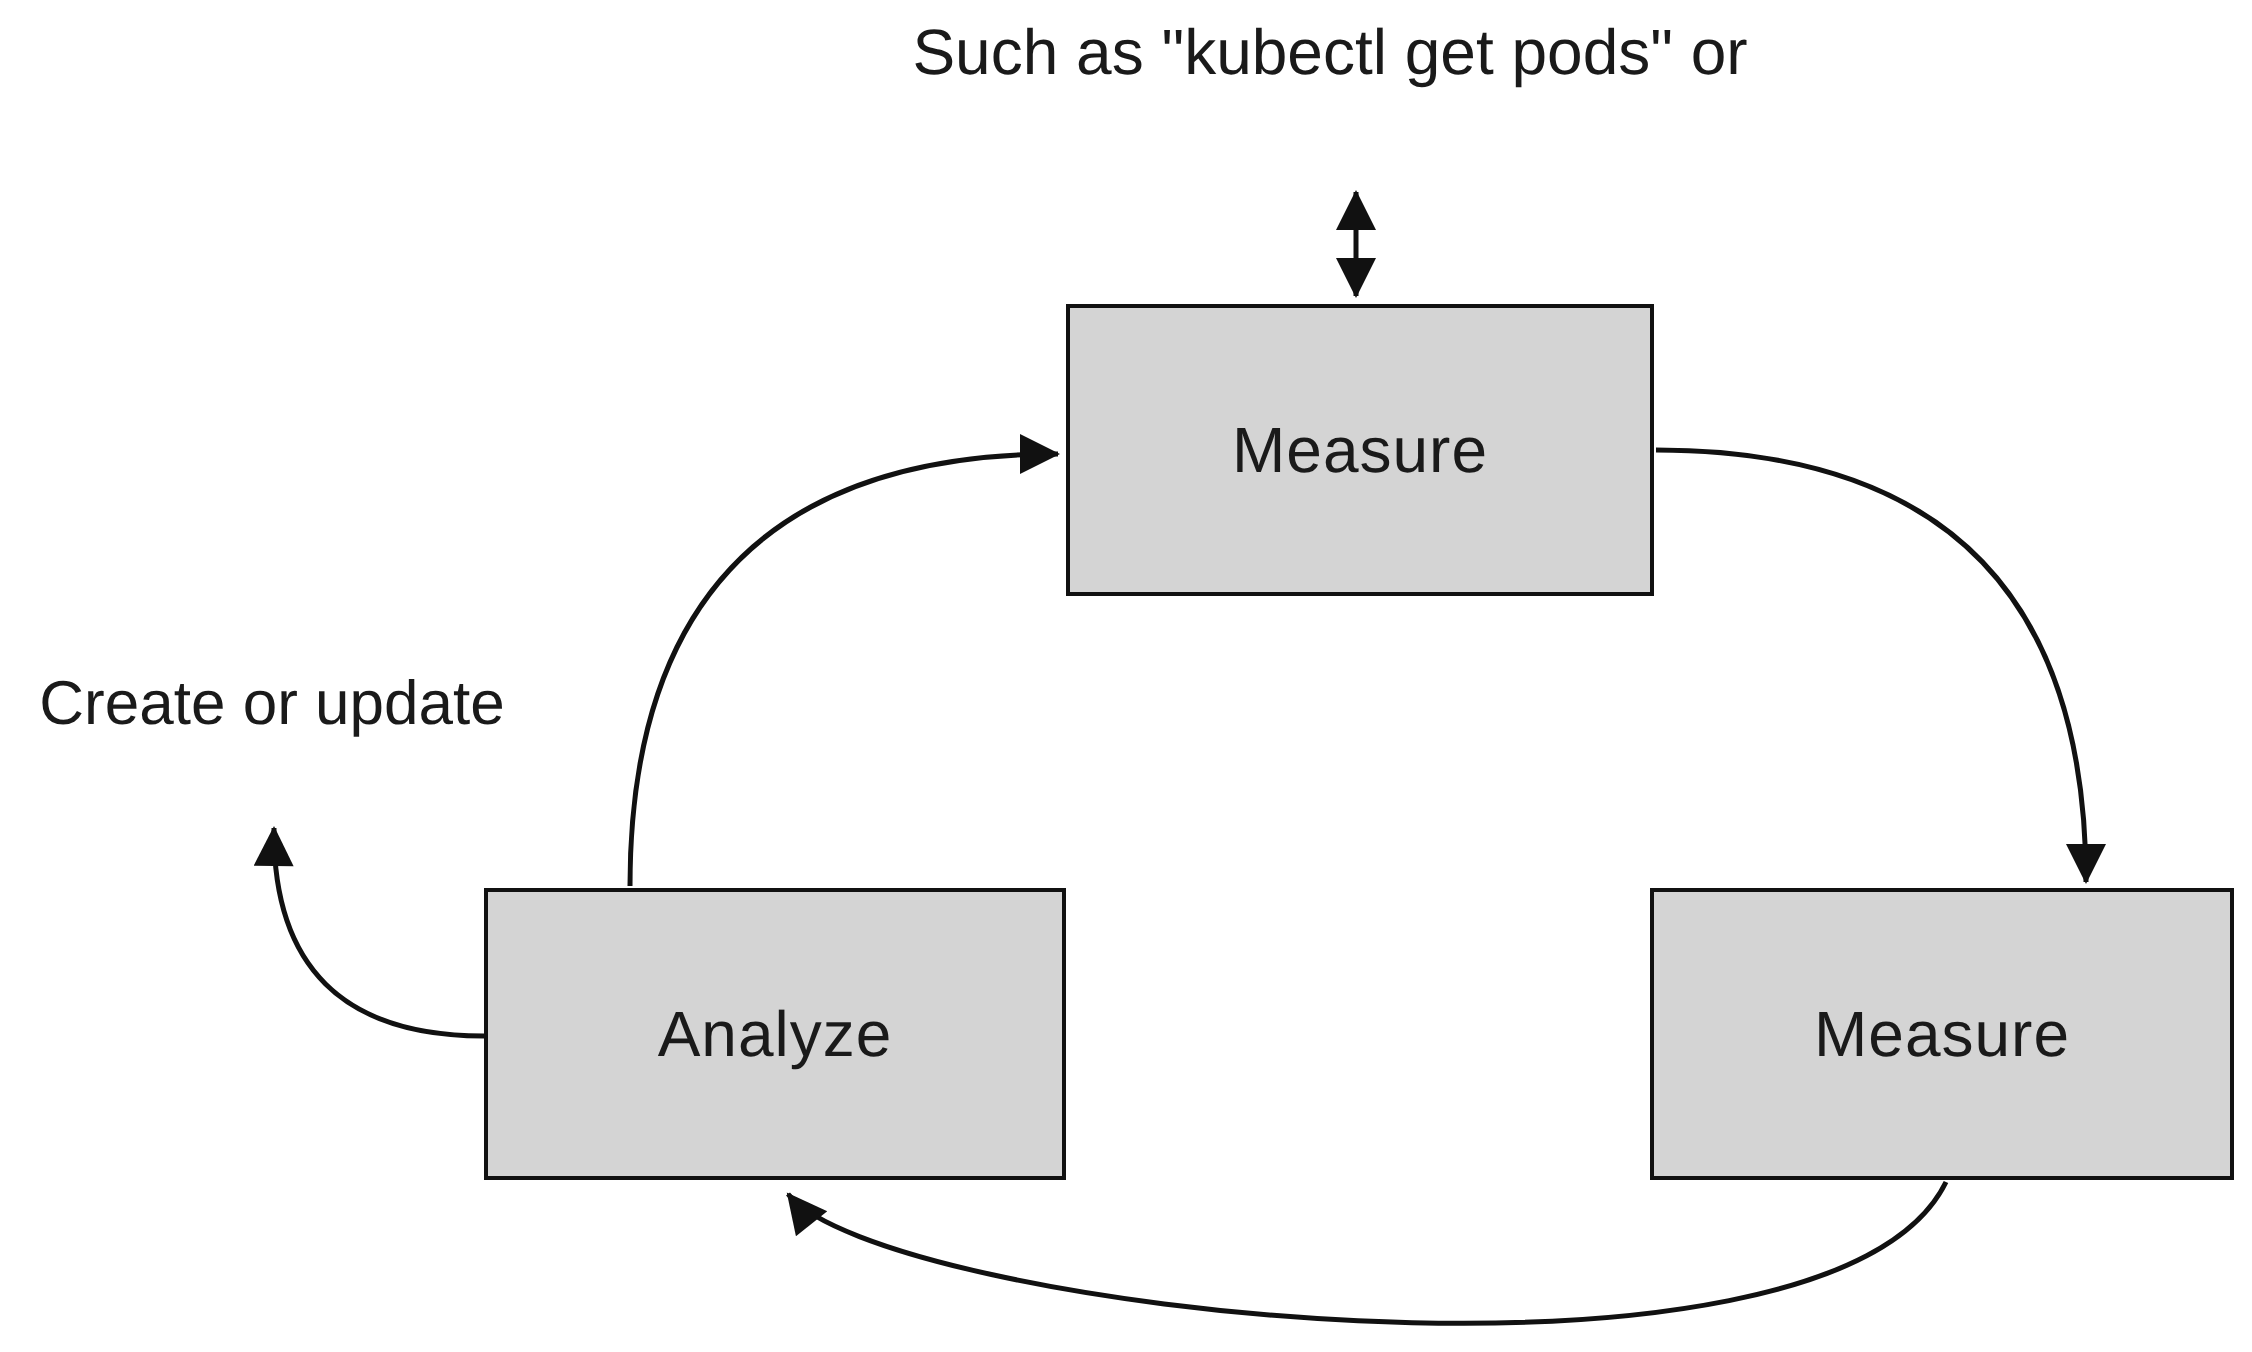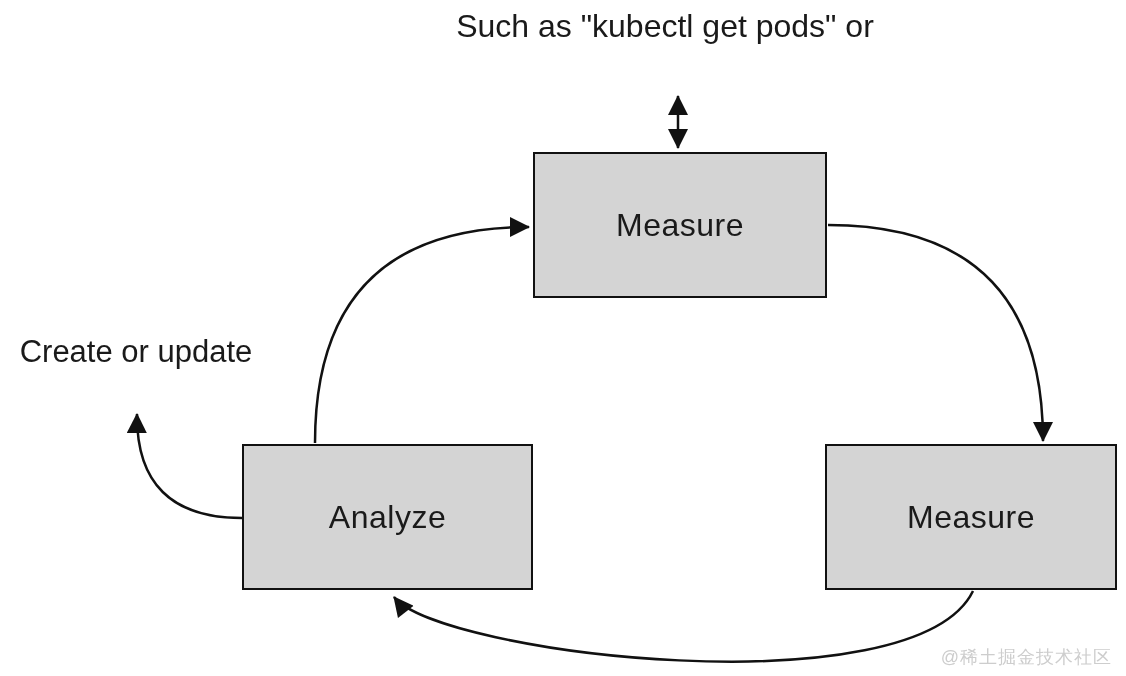--- a/index.html
+++ b/index.html
@@ -105,15 +105,14 @@
 
     <path d="M 315 443 Q 315 227 529 227" stroke="#111111" stroke-width="2.5" fill="none" marker-end="url(#ah)"></path>
 
     <path d="M 828 225 Q 1043 225 1043 441" stroke="#111111" stroke-width="2.5" fill="none" marker-end="url(#ah)"></path>
 
     <path d="M 973 591 C 915 710 440 655 394 597" stroke="#111111" stroke-width="2.5" fill="none" marker-end="url(#ah)"></path>
 
     <path d="M 242 518 Q 136 518 137 414" stroke="#111111" stroke-width="2.5" fill="none" marker-end="url(#ah)"></path>
   </svg>
 
-  <div class="watermark">@稀土掘金技术社区</div>
 
 </div>
 
 </body></html>

